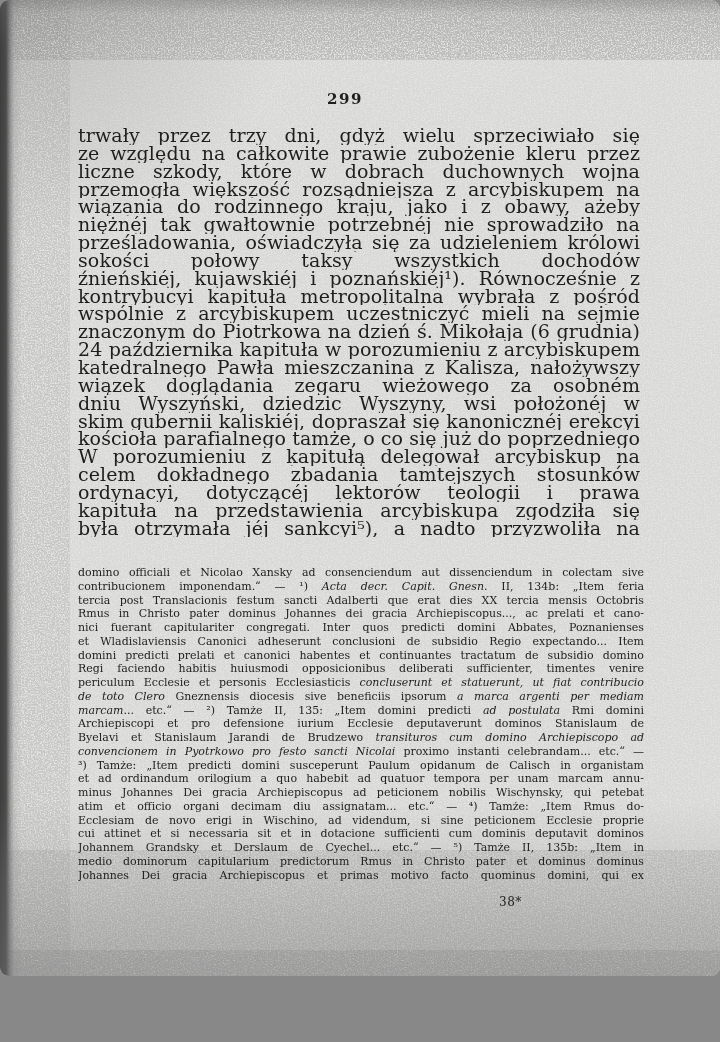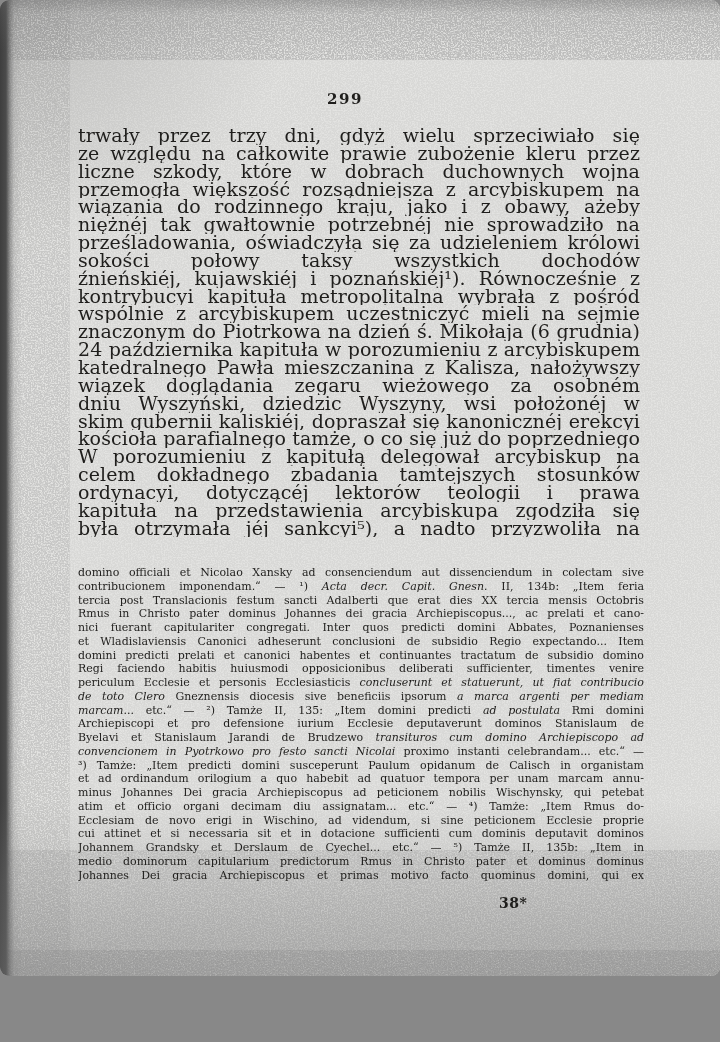--- a/index.html
+++ b/index.html
@@ -51,21 +51,21 @@
     position:absolute;left:78px;top:566px;width:566px;z-index:4;
     font-size:11px;line-height:13.75px;
   }
   .footnotes .tline{height:13.75px;}
   .tline{
     text-align:justify;text-align-last:justify;overflow:hidden;
   }
   .tline i{}
   .sig{
     position:absolute;left:499px;top:895px;z-index:4;
-    font-size:14px;font-weight:700;letter-spacing:.5px;
+    font-size:12px;font-weight:400;letter-spacing:.5px;
   }
 </style>
 </head>
 <body>
 
 <div class="scan" style="--paper: #e3e3e1; --ink: #1f1e1c; --gutter: #3e3e3e;">
 
   <svg class="noise" width="720" height="1042">
     <defs>
       <filter id="grain" x="0%" y="0%" width="100%" height="100%">

